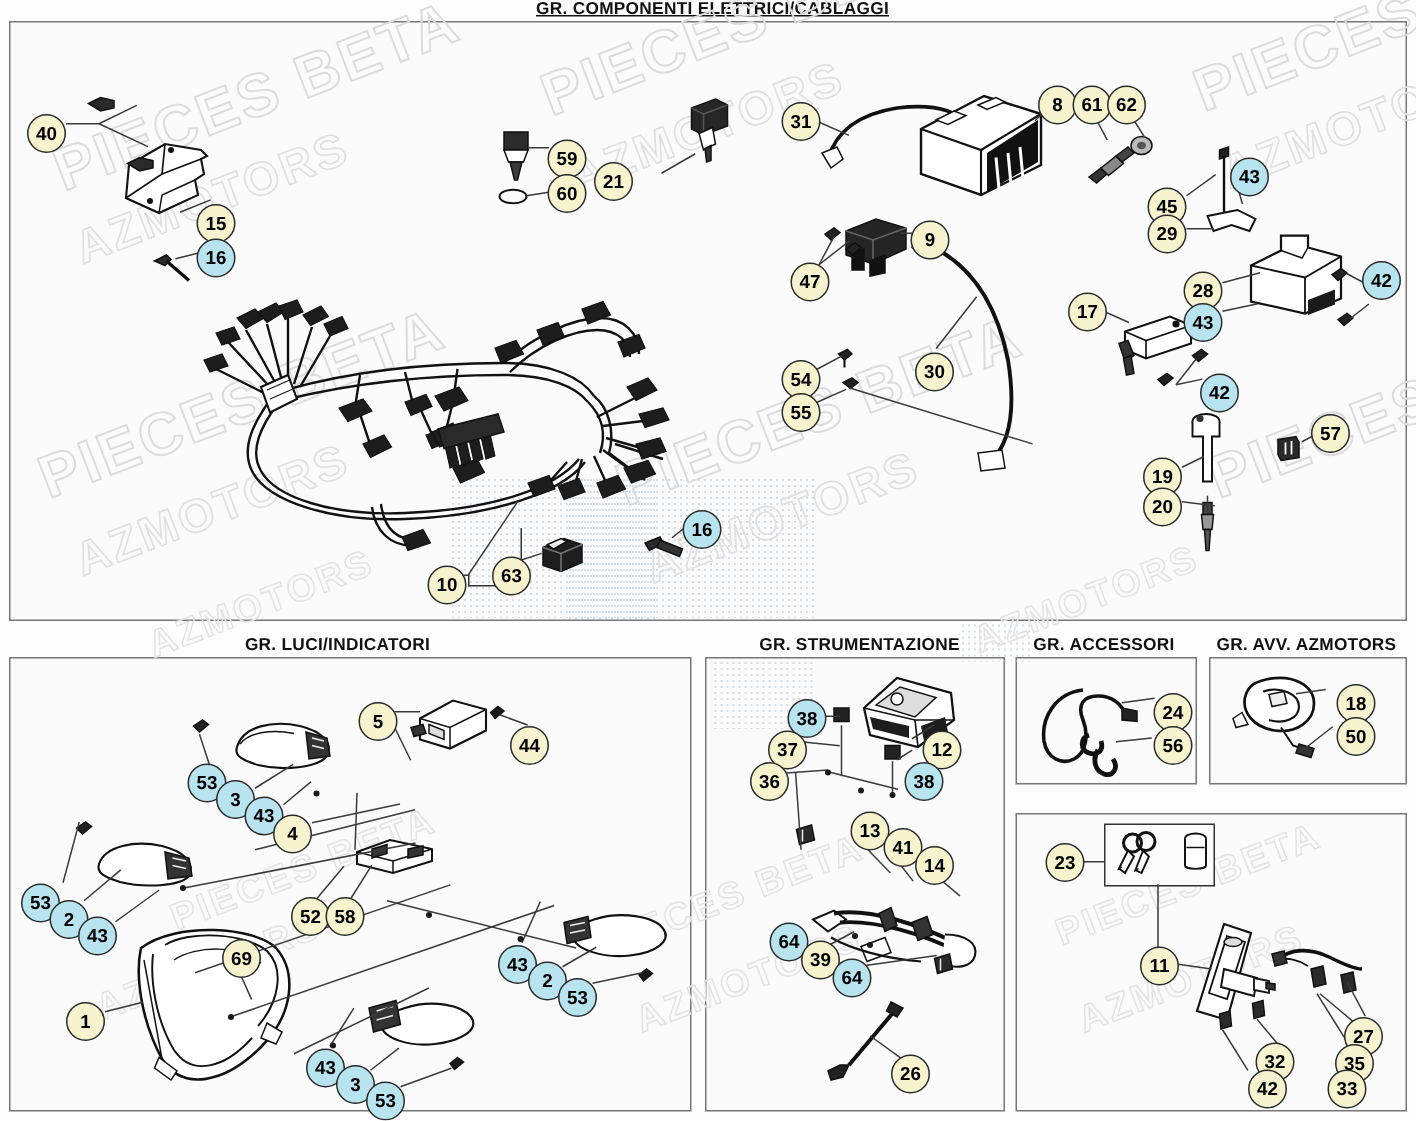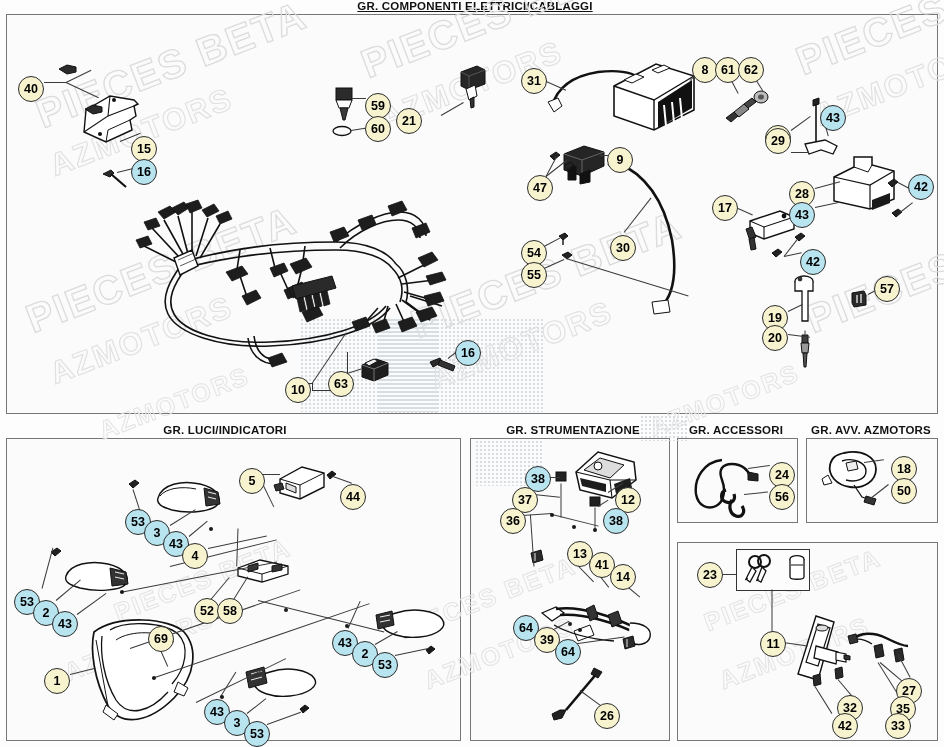--- a/index.html
+++ b/index.html
@@ -723,21 +723,21 @@
       <div class="bub" style="left: 365px; top: 116px;">60</div>
       <div class="bub" style="left: 396px; top: 108px;">21</div>
       <div class="bub" style="left: 521px; top: 68px;">31</div>
       <div class="bub" style="left: 527px; top: 175px;">47</div>
       <div class="bub" style="left: 607px; top: 147px;">9</div>
       <div class="bub" style="left: 692px; top: 57px;">8</div>
       <div class="bub" style="left: 715px; top: 57px;">61</div>
       <div class="bub" style="left: 738px; top: 57px;">62</div>
       <div class="bub cy" style="left: 820px; top: 105px;">43</div>
       <div class="bub" style="left: 765px; top: 125px;">45</div>
-      <div class="bub" style="left: 765px; top: 128px;">29</div>
+      <div class="bub" style="left: 765px; top: 143px;">29</div>
       <div class="bub" style="left: 789px; top: 181px;">28</div>
       <div class="bub cy" style="left: 789px; top: 202px;">43</div>
       <div class="bub cy" style="left: 908px; top: 174px;">42</div>
       <div class="bub" style="left: 712px; top: 195px;">17</div>
       <div class="bub cy" style="left: 800px; top: 249px;">42</div>
       <div class="bub" style="left: 521px; top: 240px;">54</div>
       <div class="bub" style="left: 521px; top: 262px;">55</div>
       <div class="bub" style="left: 610px; top: 235px;">30</div>
       <div class="bub" style="left: 762px; top: 305px;">19</div>
       <div class="bub" style="left: 762px; top: 325px;">20</div>

